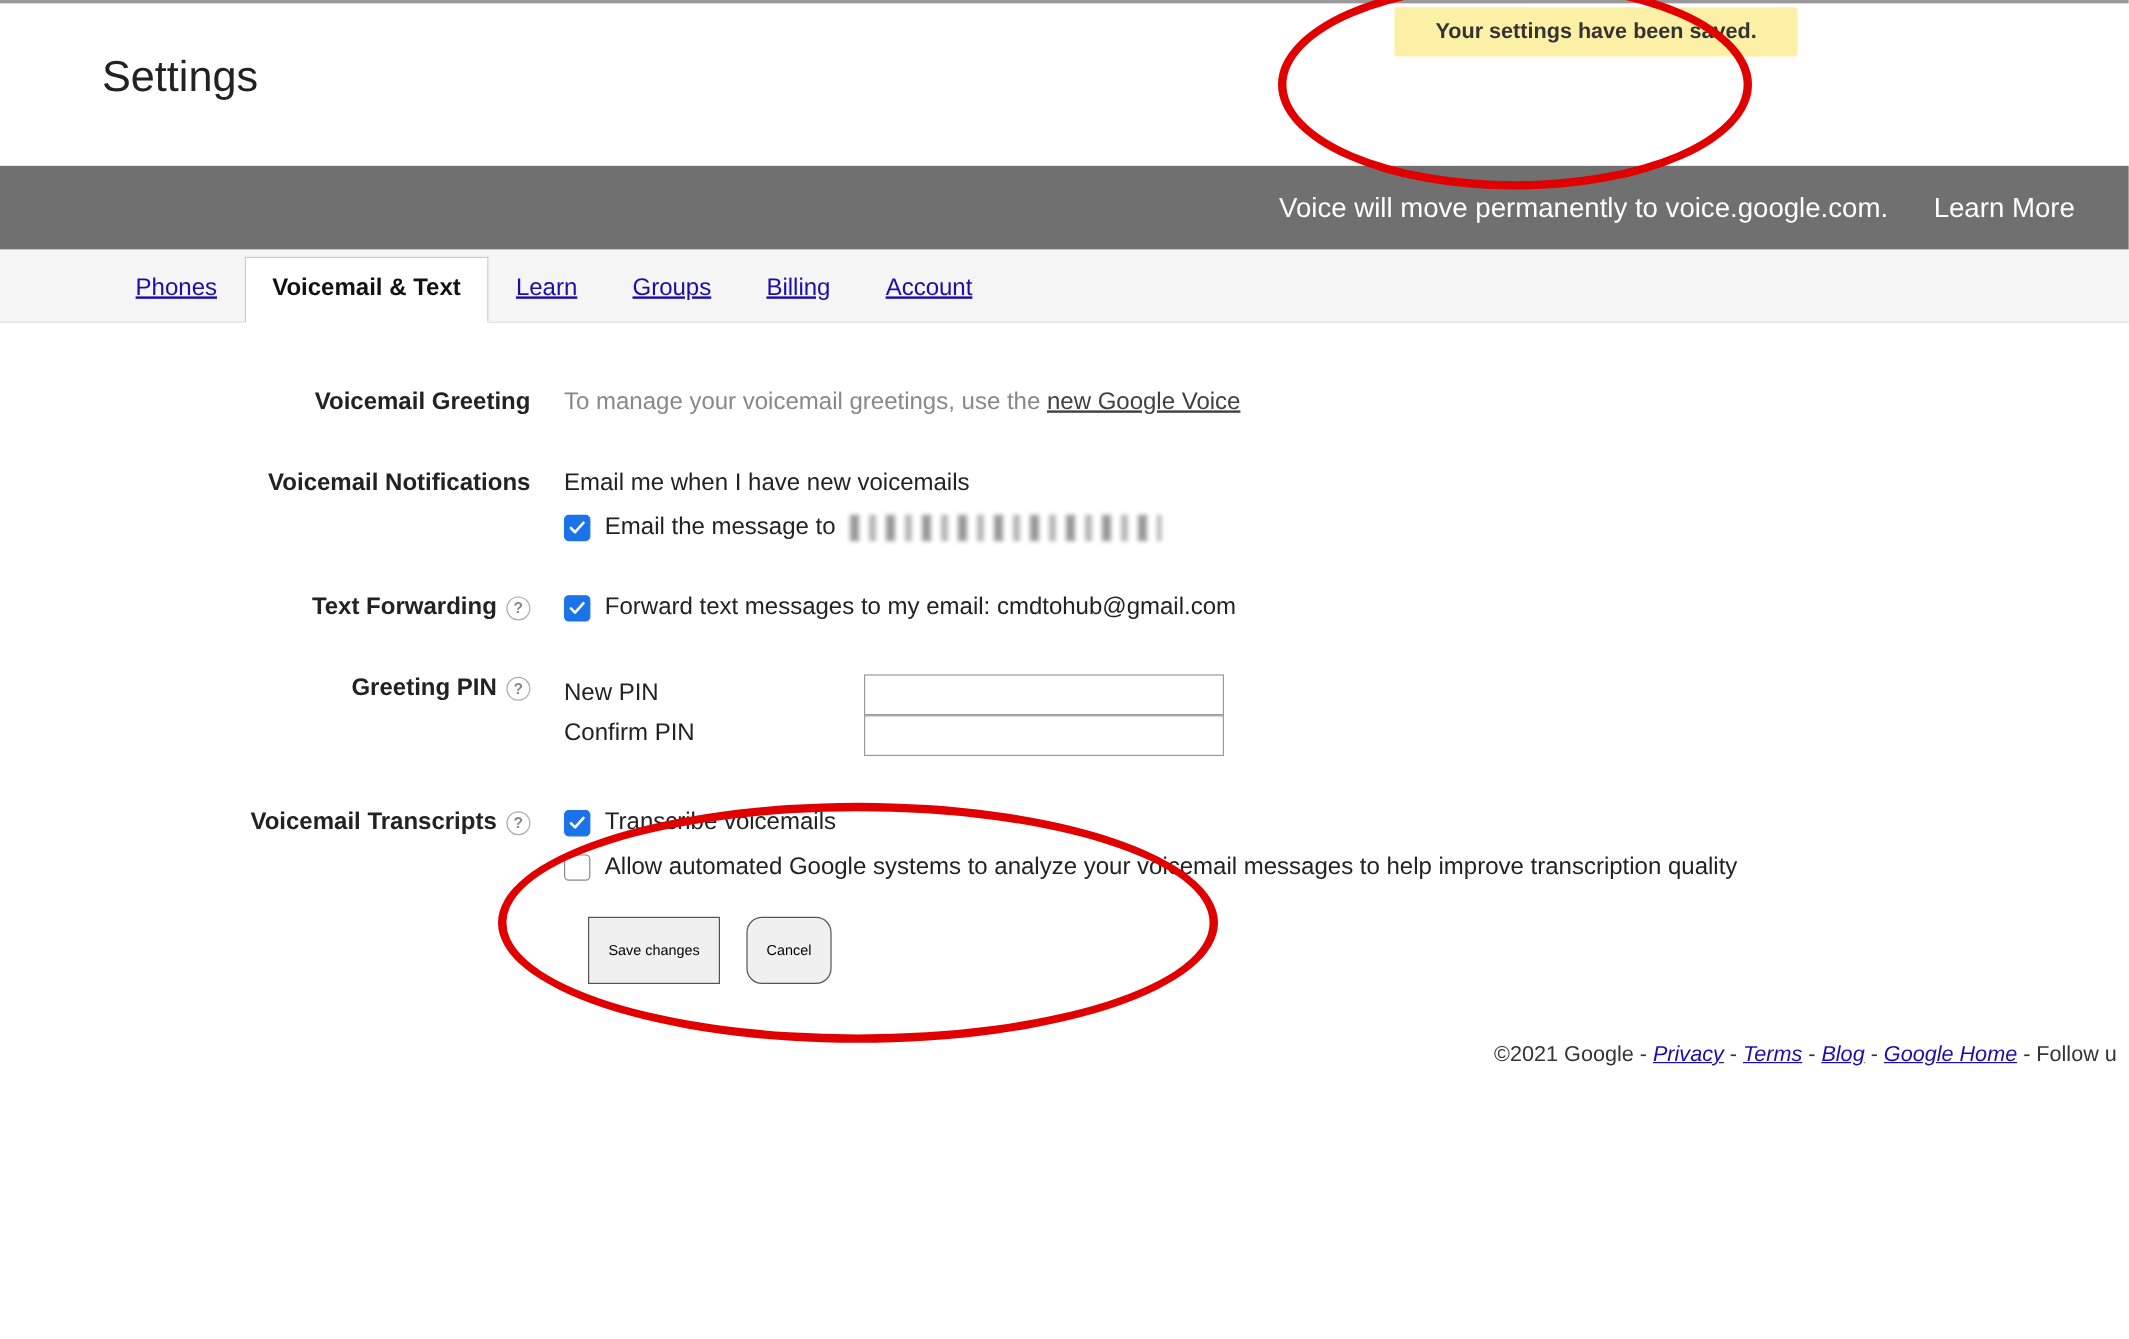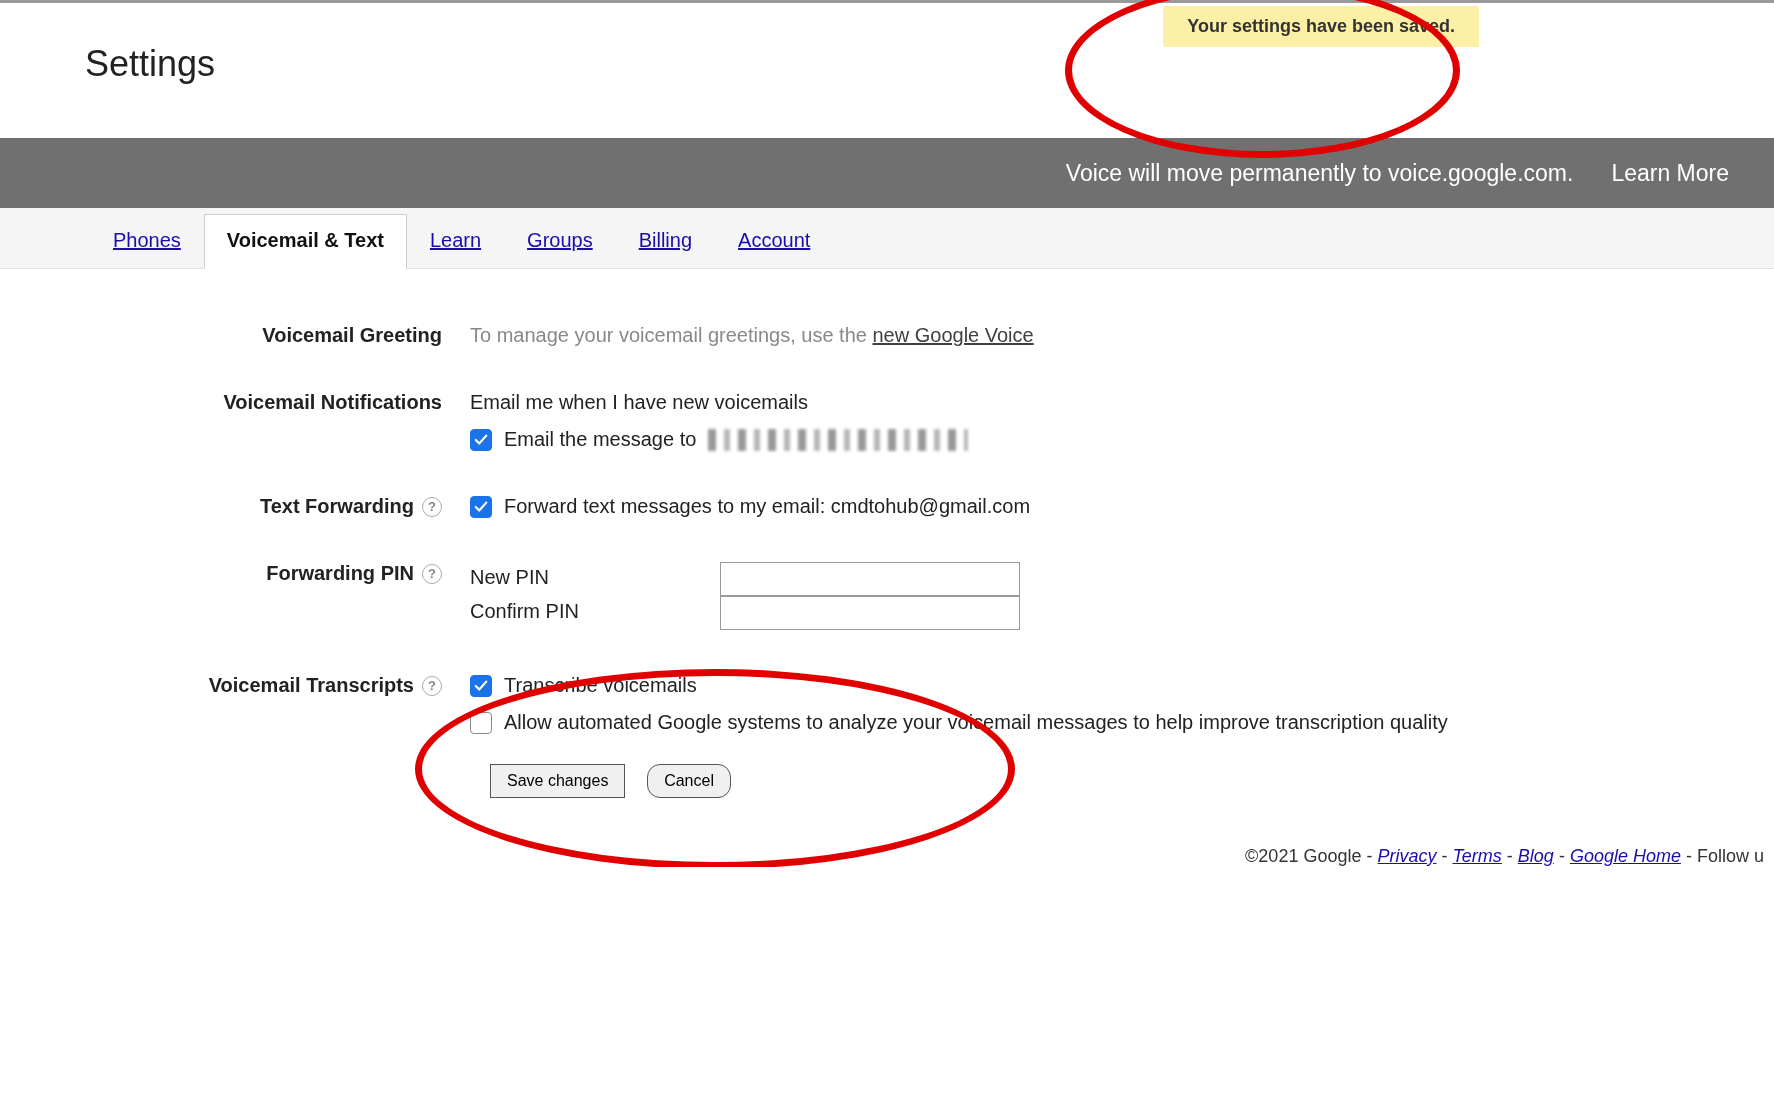--- a/index.html
+++ b/index.html
@@ -1,21 +1,21 @@
 <!DOCTYPE html>
 <html><head>
   <meta charset="utf-8">
   <style>
     * { box-sizing: border-box; margin: 0; padding: 0; }
     body { font-family: Arial, Helvetica, sans-serif; font-size: 17px; color: #222; background: #fff; width: 1774px; }
     .top-border { height: 3px; background: #999; }
 
     .header-region { position: relative; height: 135px; background: #fff; }
     .page-title { position: absolute; left: 85px; top: 40px; font-size: 36px; font-weight: 400; color: #222; }
-    .toast { position: absolute; right: 295px; top: 3px; background: #fcf0a6; color: #333; font-weight: bold; padding: 10px 24px; font-size: 18px; border-radius: 2px; }
+    .toast { position: absolute; right: 276px; top: 3px; background: #fcf0a6; color: #333; font-weight: bold; padding: 10px 34px; font-size: 18px; border-radius: 2px; }
     .annot-circle-1 { position: absolute; top: -20px; left: 1065px; width: 395px; height: 175px; border: 7px solid #e10000; border-radius: 50%; pointer-events: none; }
 
     .move-banner { background: #707070; color: #fff; display: flex; align-items: center; justify-content: flex-end; padding: 0 45px 0 0; height: 70px; font-size: 23px; }
     .move-banner .msg { margin-right: 38px; }
     .move-banner .learn { color: #fff; cursor: pointer; }
 
     .tabs-wrap { background: #f5f5f5; border-bottom: 1px solid #e0e0e0; display: flex; align-items: flex-end; padding-left: 90px; height: 61px; gap: 0; }
     .tab { padding: 14px 22px 16px; font-size: 20px; color: #1a0dab; text-decoration: underline; cursor: pointer; border: 1px solid transparent; border-bottom: none; }
     .tab.active { background: #fff; border: 1px solid #ccc; border-bottom: 1px solid #fff; color: #111; font-weight: bold; text-decoration: none; position: relative; top: 1px; }
 
@@ -33,21 +33,21 @@
     .cb svg { display: none; width: 14px; height: 14px; }
 
     .help-icon { width: 20px; height: 20px; border: 1.5px solid #aaa; border-radius: 50%; display: inline-flex; align-items: center; justify-content: center; font-size: 13px; color: #888; font-weight: bold; cursor: pointer; }
 
     .pin-grid { display: grid; grid-template-columns: 250px 300px; row-gap: 0; }
     .pin-grid label { font-size: 20px; padding: 4px 0; }
     .pin-grid input { width: 300px; height: 34px; border: 1px solid #999; font-size: 18px; padding: 2px 6px; }
 
     .redacted { display: inline-block; width: 260px; height: 22px; background: repeating-linear-gradient(90deg, #888 0 8px, #fff 8px 16px, #aaa 16px 22px, #fff 22px 30px); filter: blur(1.8px); opacity: .85; vertical-align: middle; }
 
-    .btn { font-size: 16px; padding: 7px 16px; border: 1px solid #555; background: #f0f0f0; cursor: pointer; }
+    .btn { font-size: 12px; padding: 20px 16px; border: 1px solid #555; background: #f0f0f0; cursor: pointer; }
     .btn + .btn { margin-left: 17px; border-radius: 13px; }
     .button-row { margin-left: 490px; margin-top: 10px; }
 
     .annot-circle-2 { position: absolute; left: 415px; top: 400px; width: 600px; height: 200px; border: 7px solid #e10000; border-radius: 50%; pointer-events: none; }
 
     .footer { text-align: right; padding: 8px 10px 0 0; font-size: 18px; color: #333; }
     .footer .link { color: #1a0dab; font-style: italic; }
   </style>
 </head>
 <body>
@@ -111,21 +111,21 @@
               <path d="M2 8 L6 12 L14 3" stroke="#fff" stroke-width="2.5" fill="none" stroke-linecap="round" stroke-linejoin="round"></path>
             </svg>
         </span>
         <span>Forward text messages to my email: cmdtohub@gmail.com</span>
       </div>
     </div>
   </div>
 
   <div class="row">
     <div class="row-label">
-      <span>Forwarding PIN</span>
+      <span>Greeting PIN</span>
       <span class="help-icon">?</span>
     </div>
     <div class="row-body">
       <div class="pin-grid">
         <label>New PIN</label>
         <input type="password" style="">
         <label>Confirm PIN</label>
         <input type="password" style="">
       </div>
     </div>

